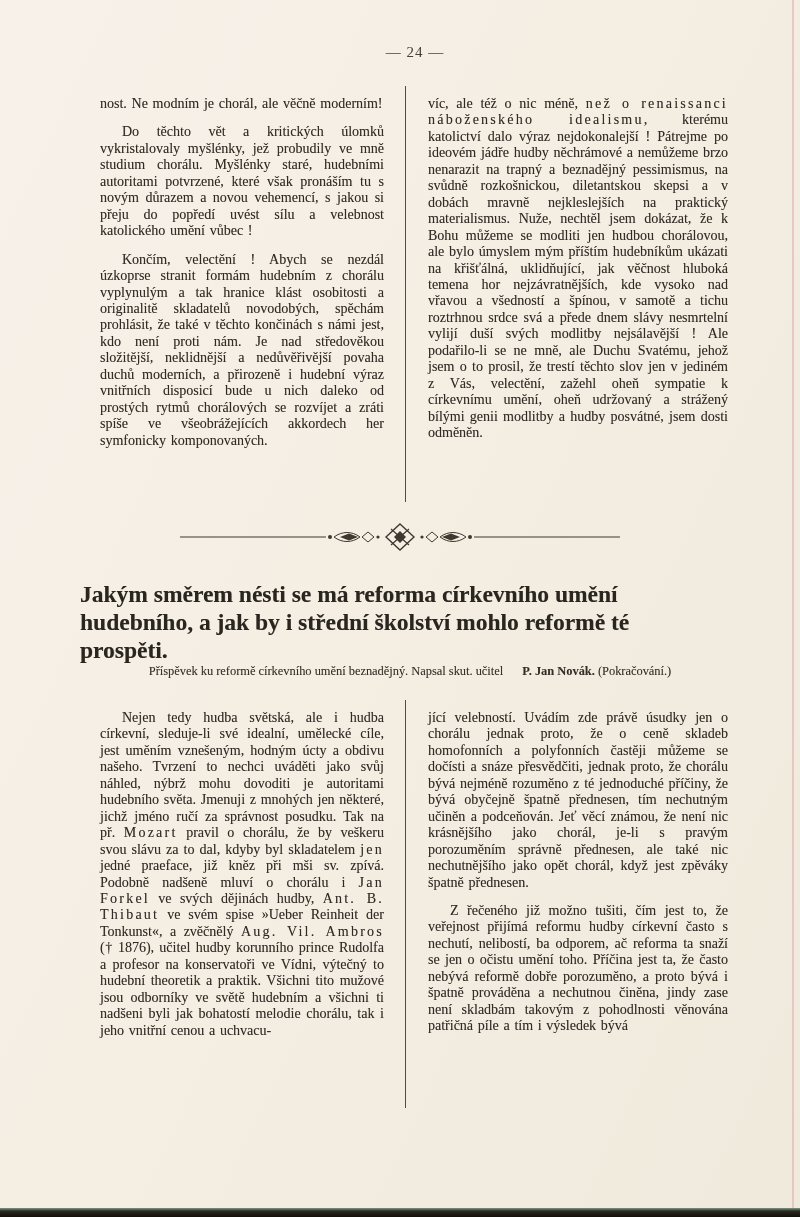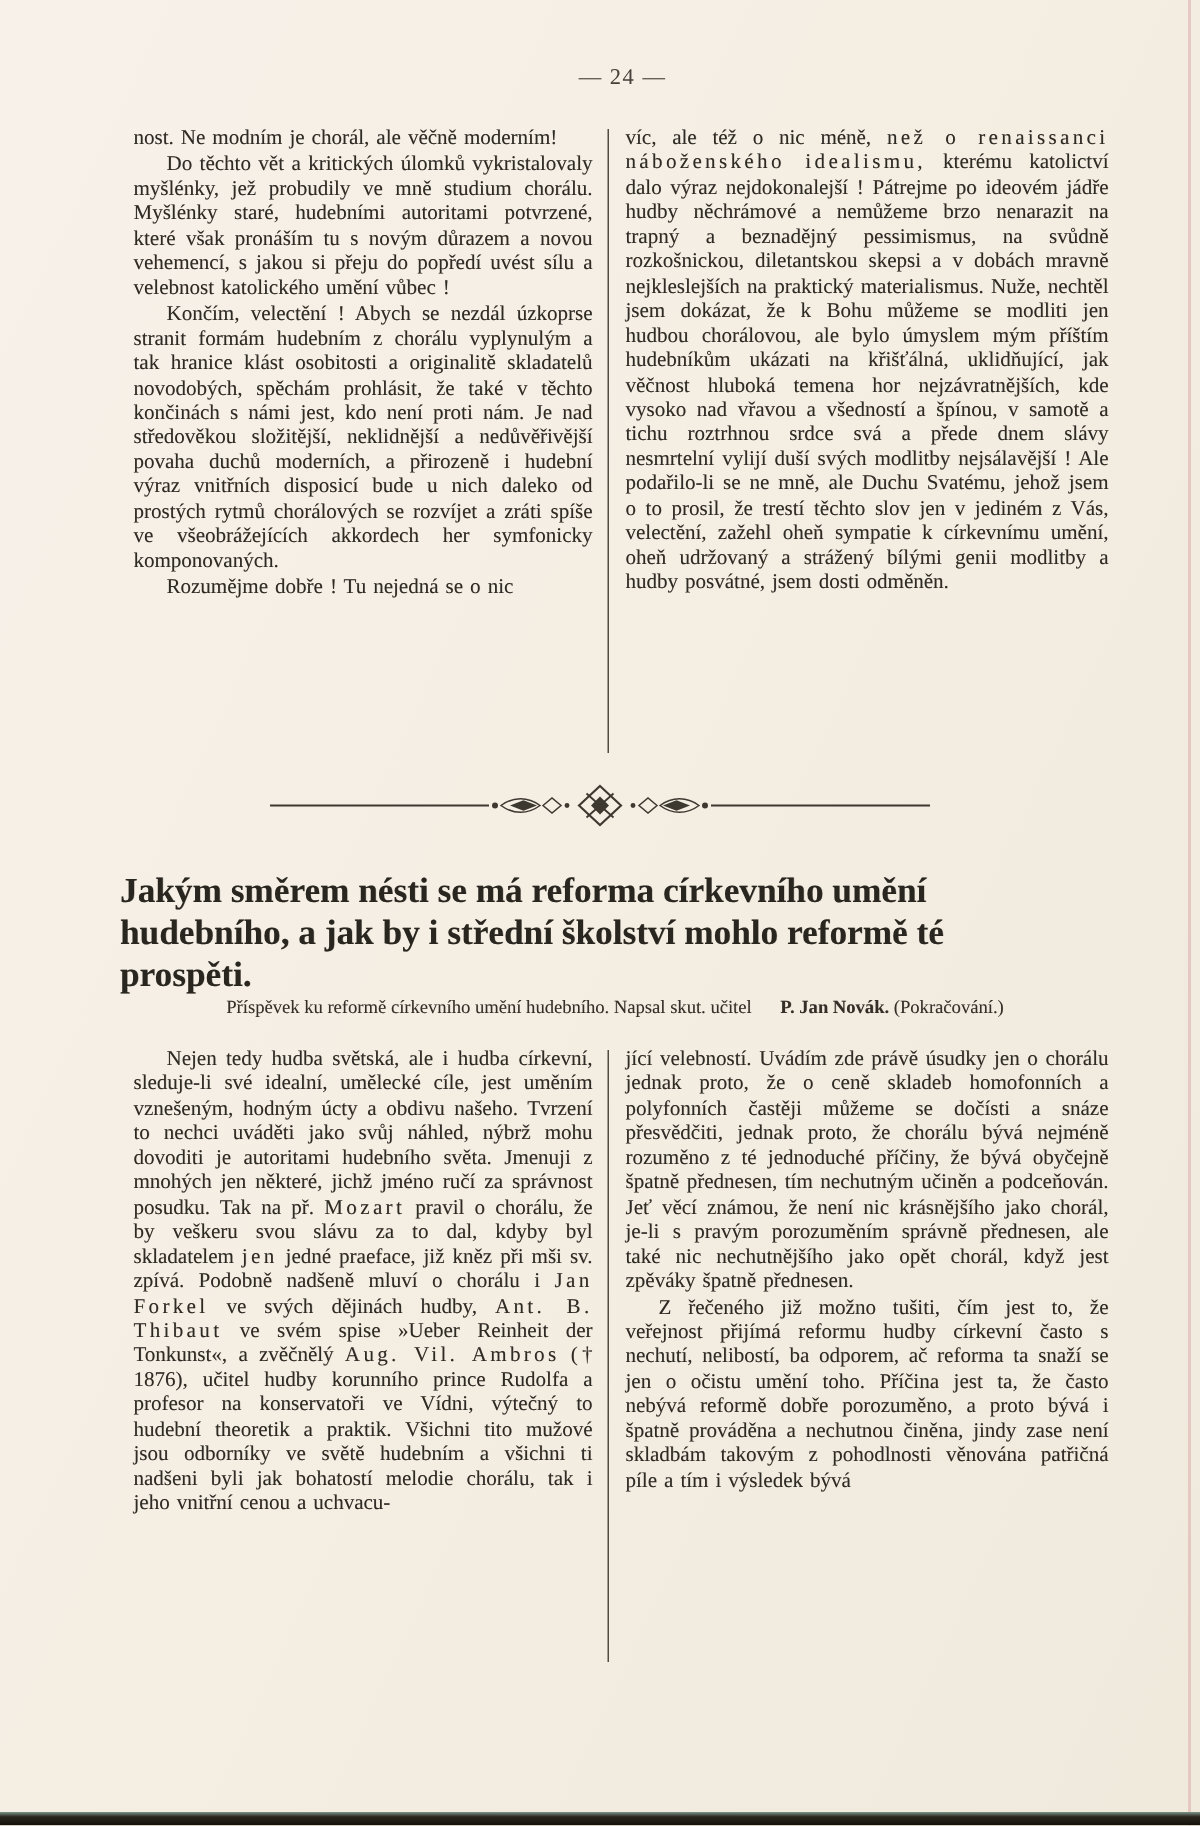--- a/index.html
+++ b/index.html
@@ -24,21 +24,21 @@
     position: absolute; left: 88px; right: 60px;
     display: flex; align-items: stretch; overflow: hidden;
   }
   .columns.top { top: 84px; height: 420px; }
   .columns.bottom { top: 698px; height: 412px; }
   .col { color: #2e2a24; }
   .col.left { width: 308px; flex: none; }
   .col.right { flex: 1; min-width: 0; }
   .colrule { width: 1px; flex: none; background: #524b41; margin: 2px 10px 2px 9px; }
   p.para {
-    margin: 1px; text-align: justify;
+    margin: 12px; text-align: justify;
     font-size: 14px; line-height: 16.45px;
     word-spacing: 1.2px;
     text-shadow: 0.2px 0.2px 0 rgba(43, 38, 30, 0.30);
   }
   p.para.indent { text-indent: 22px; }
   .spaced { letter-spacing: 0.16em; }
   .bold { font-weight: bold; margin-left: 16px; }
   .ornament {
     position: absolute; top: 522px; left: 0; right: 0;
     display: flex; justify-content: center;
@@ -70,21 +70,20 @@
 
 <div class="page">
 
   <div class="page-number">— 24 —</div>
 
   <div class="columns top">
     <div class="col left">
         <p class="para"><span>nost. Ne modním je chorál, ale věčně moderním!</span></p>
         <p class="para indent"><span>Do těchto vět a kritických úlomků vykristalovaly myšlénky, jež probudily ve mně studium chorálu. Myšlénky staré, hudebními autoritami potvrzené, které však pronáším tu s novým důrazem a novou vehemencí, s jakou si přeju do popředí uvést sílu a velebnost katolického umění vůbec !</span></p>
         <p class="para indent"><span>Končím, velectění ! Abych se nezdál úzkoprse stranit formám hudebním z chorálu vyplynulým a tak hranice klást osobitosti a originalitě skladatelů novodobých, spěchám prohlásit, že také v těchto končinách s námi jest, kdo není proti nám. Je nad středověkou složitější, neklidnější a nedůvěřivější povaha duchů moderních, a přirozeně i hudební výraz vnitřních disposicí bude u nich daleko od prostých rytmů chorálových se rozvíjet a zráti spíše ve všeobrážejících akkordech her symfonicky komponovaných.</span></p>
-        <p class="para indent"><span>Rozumějme dobře ! Tu nejedná se o nic</span></p>
       </div>
     <div class="colrule"></div>
     <div class="col right">
         <p class="para"><span>víc, ale též o nic méně, </span><span class="spaced">než o renaissanci náboženského idealismu,</span><span> kterému katolictví dalo výraz nejdokonalejší ! Pátrejme po ideovém jádře hudby něchrámové a nemůžeme brzo nenarazit na trapný a beznadějný pessimismus, na svůdně rozkošnickou, diletantskou skepsi a v dobách mravně nejkleslejších na praktický materialismus. Nuže, nechtěl jsem dokázat, že k Bohu můžeme se modliti jen hudbou chorálovou, ale bylo úmyslem mým příštím hudebníkům ukázati na křišťálná, uklidňující, jak věčnost hluboká temena hor nejzávratnějších, kde vysoko nad vřavou a všedností a špínou, v samotě a tichu roztrhnou srdce svá a přede dnem slávy nesmrtelní vylijí duší svých modlitby nejsálavější ! Ale podařilo-li se ne mně, ale Duchu Svatému, jehož jsem o to prosil, že trestí těchto slov jen v jediném z Vás, velectění, zažehl oheň sympatie k církevnímu umění, oheň udržovaný a strážený bílými genii modlitby a hudby posvátné, jsem dosti odměněn.</span></p>
       </div>
   </div>
 
   <div class="ornament">
     <svg width="440" height="30" viewBox="0 0 440 30" aria-hidden="true">
       <g stroke="#3d3830" fill="#3d3830">
@@ -102,21 +101,21 @@
         <path d="M211 7 L229 23 M229 7 L211 23" fill="none" stroke-width="1.2"></path>
         <path d="M220 9 l6 6 l-6 6 l-6 -6 Z" stroke="none"></path>
         <circle cx="198" cy="15" r="1.6" stroke="none"></circle>
         <circle cx="242" cy="15" r="1.6" stroke="none"></circle>
       </g>
     </svg>
   </div>
 
   <h1 class="title">Jakým směrem nésti se má reforma církevního umění hudebního, a jak by i střední školství mohlo reformě té prospěti.</h1>
 
-  <div class="byline"><span>Příspěvek ku reformě církevního umění hudebního. Napsal skut. učitel </span><span class="bold">P. Jan Novák.</span><span> (Pokračování.)</span></div>
+  <div class="byline"><span>Příspěvek ku reformě církevního umění beznadějný. Napsal skut. učitel </span><span class="bold">P. Jan Novák.</span><span> (Pokračování.)</span></div>
 
   <div class="columns bottom">
     <div class="col left">
         <p class="para indent"><span>Nejen tedy hudba světská, ale i hudba církevní, sleduje-li své idealní, umělecké cíle, jest uměním vznešeným, hodným úcty a obdivu našeho. Tvrzení to nechci uváděti jako svůj náhled, nýbrž mohu dovoditi je autoritami hudebního světa. Jmenuji z mnohých jen některé, jichž jméno ručí za správnost posudku. Tak na př. </span><span class="spaced">Mozart</span><span> pravil o chorálu, že by veškeru svou slávu za to dal, kdyby byl skladatelem </span><span class="spaced">jen</span><span> jedné praeface, již kněz při mši sv. zpívá. Podobně nadšeně mluví o chorálu i </span><span class="spaced">Jan Forkel</span><span> ve svých dějinách hudby, </span><span class="spaced">Ant. B. Thibaut</span><span> ve svém spise »Ueber Reinheit der Tonkunst«, a zvěčnělý </span><span class="spaced">Aug. Vil. Ambros</span><span> († 1876), učitel hudby korunního prince Rudolfa a profesor na konservatoři ve Vídni, výtečný to hudební theoretik a praktik. Všichni tito mužové jsou odborníky ve světě hudebním a všichni ti nadšeni byli jak bohatostí melodie chorálu, tak i jeho vnitřní cenou a uchvacu-</span></p>
       </div>
     <div class="colrule"></div>
     <div class="col right">
         <p class="para"><span>jící velebností. Uvádím zde právě úsudky jen o chorálu jednak proto, že o ceně skladeb homofonních a polyfonních častěji můžeme se dočísti a snáze přesvědčiti, jednak proto, že chorálu bývá nejméně rozuměno z té jednoduché příčiny, že bývá obyčejně špatně přednesen, tím nechutným učiněn a podceňován. Jeť věcí známou, že není nic krásnějšího jako chorál, je-li s pravým porozuměním správně přednesen, ale také nic nechutnějšího jako opět chorál, když jest zpěváky špatně přednesen.</span></p>
         <p class="para indent"><span>Z řečeného již možno tušiti, čím jest to, že veřejnost přijímá reformu hudby církevní často s nechutí, nelibostí, ba odporem, ač reforma ta snaží se jen o očistu umění toho. Příčina jest ta, že často nebývá reformě dobře porozuměno, a proto bývá i špatně prováděna a nechutnou činěna, jindy zase není skladbám takovým z pohodlnosti věnována patřičná píle a tím i výsledek bývá</span></p>
       </div>

